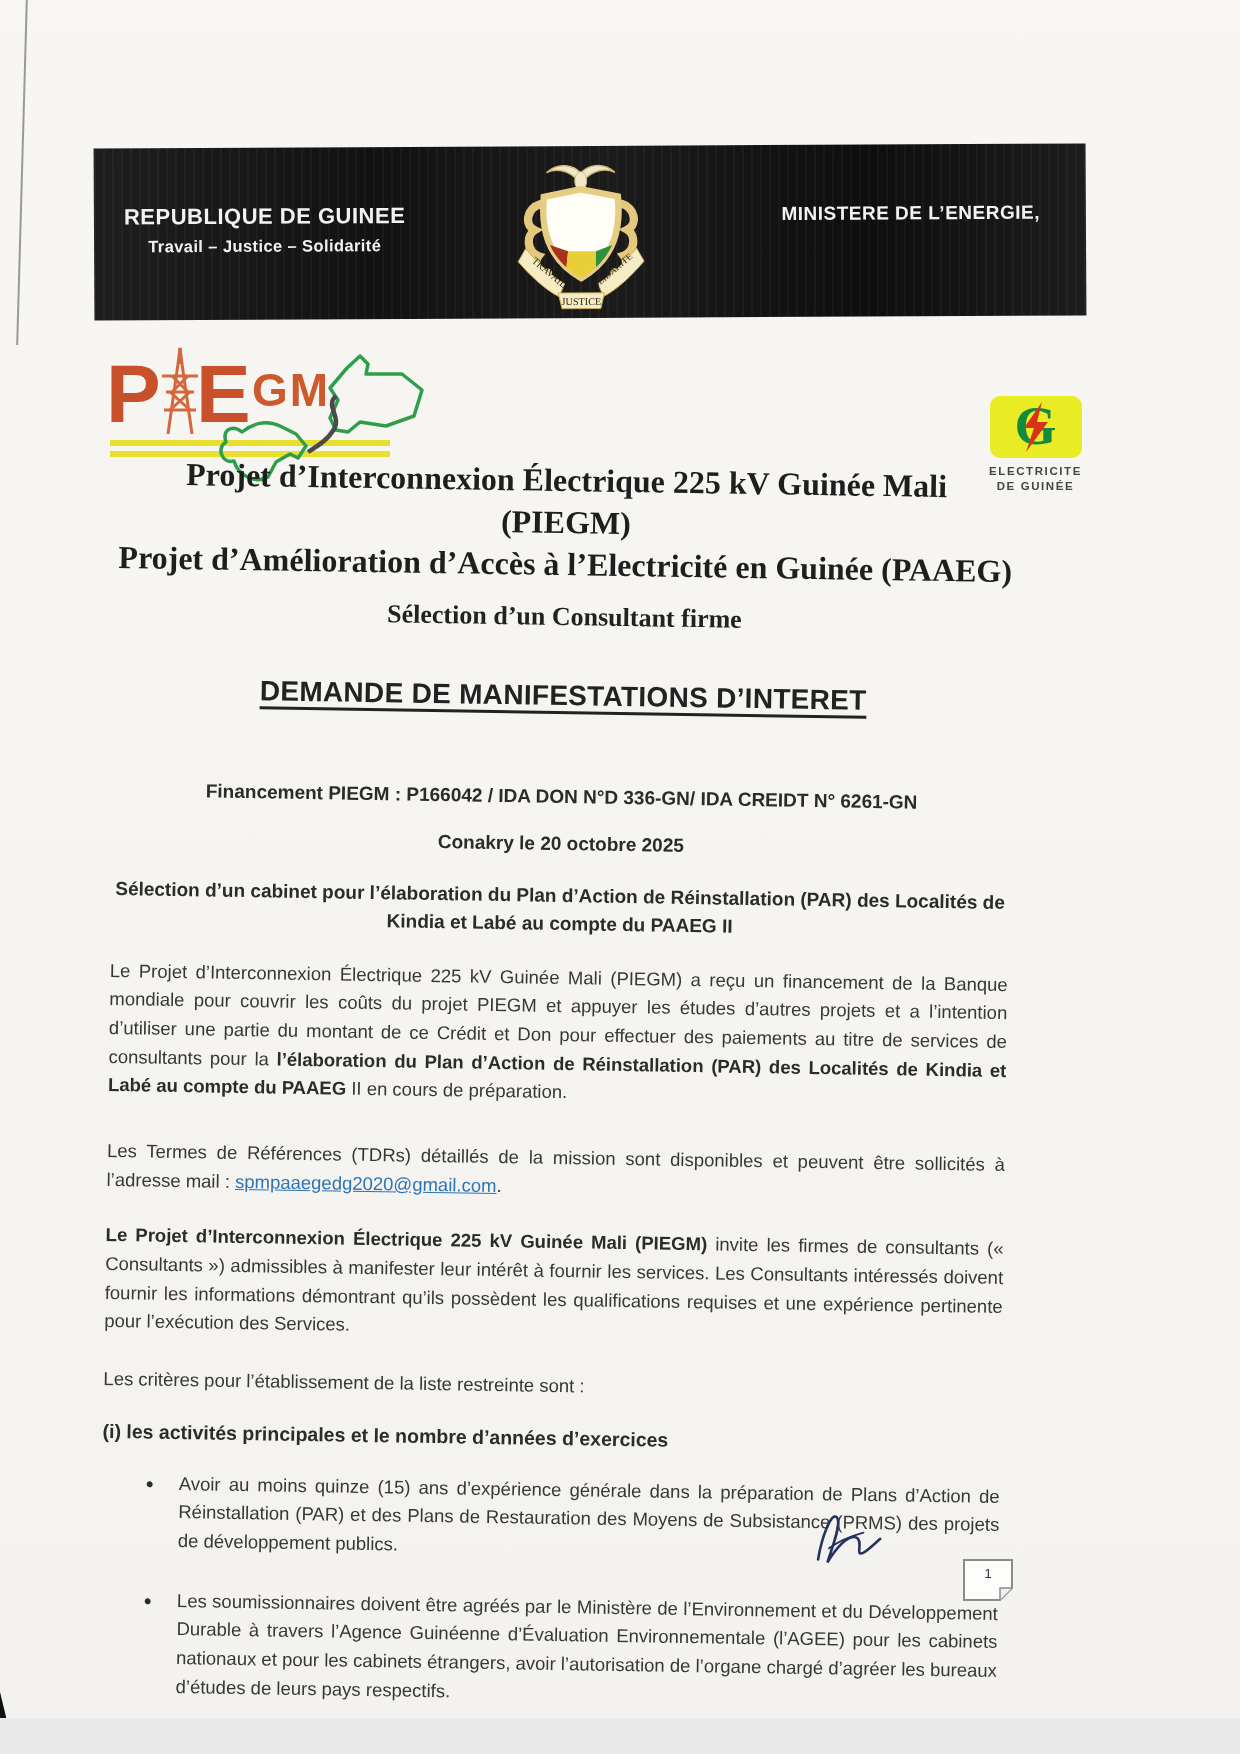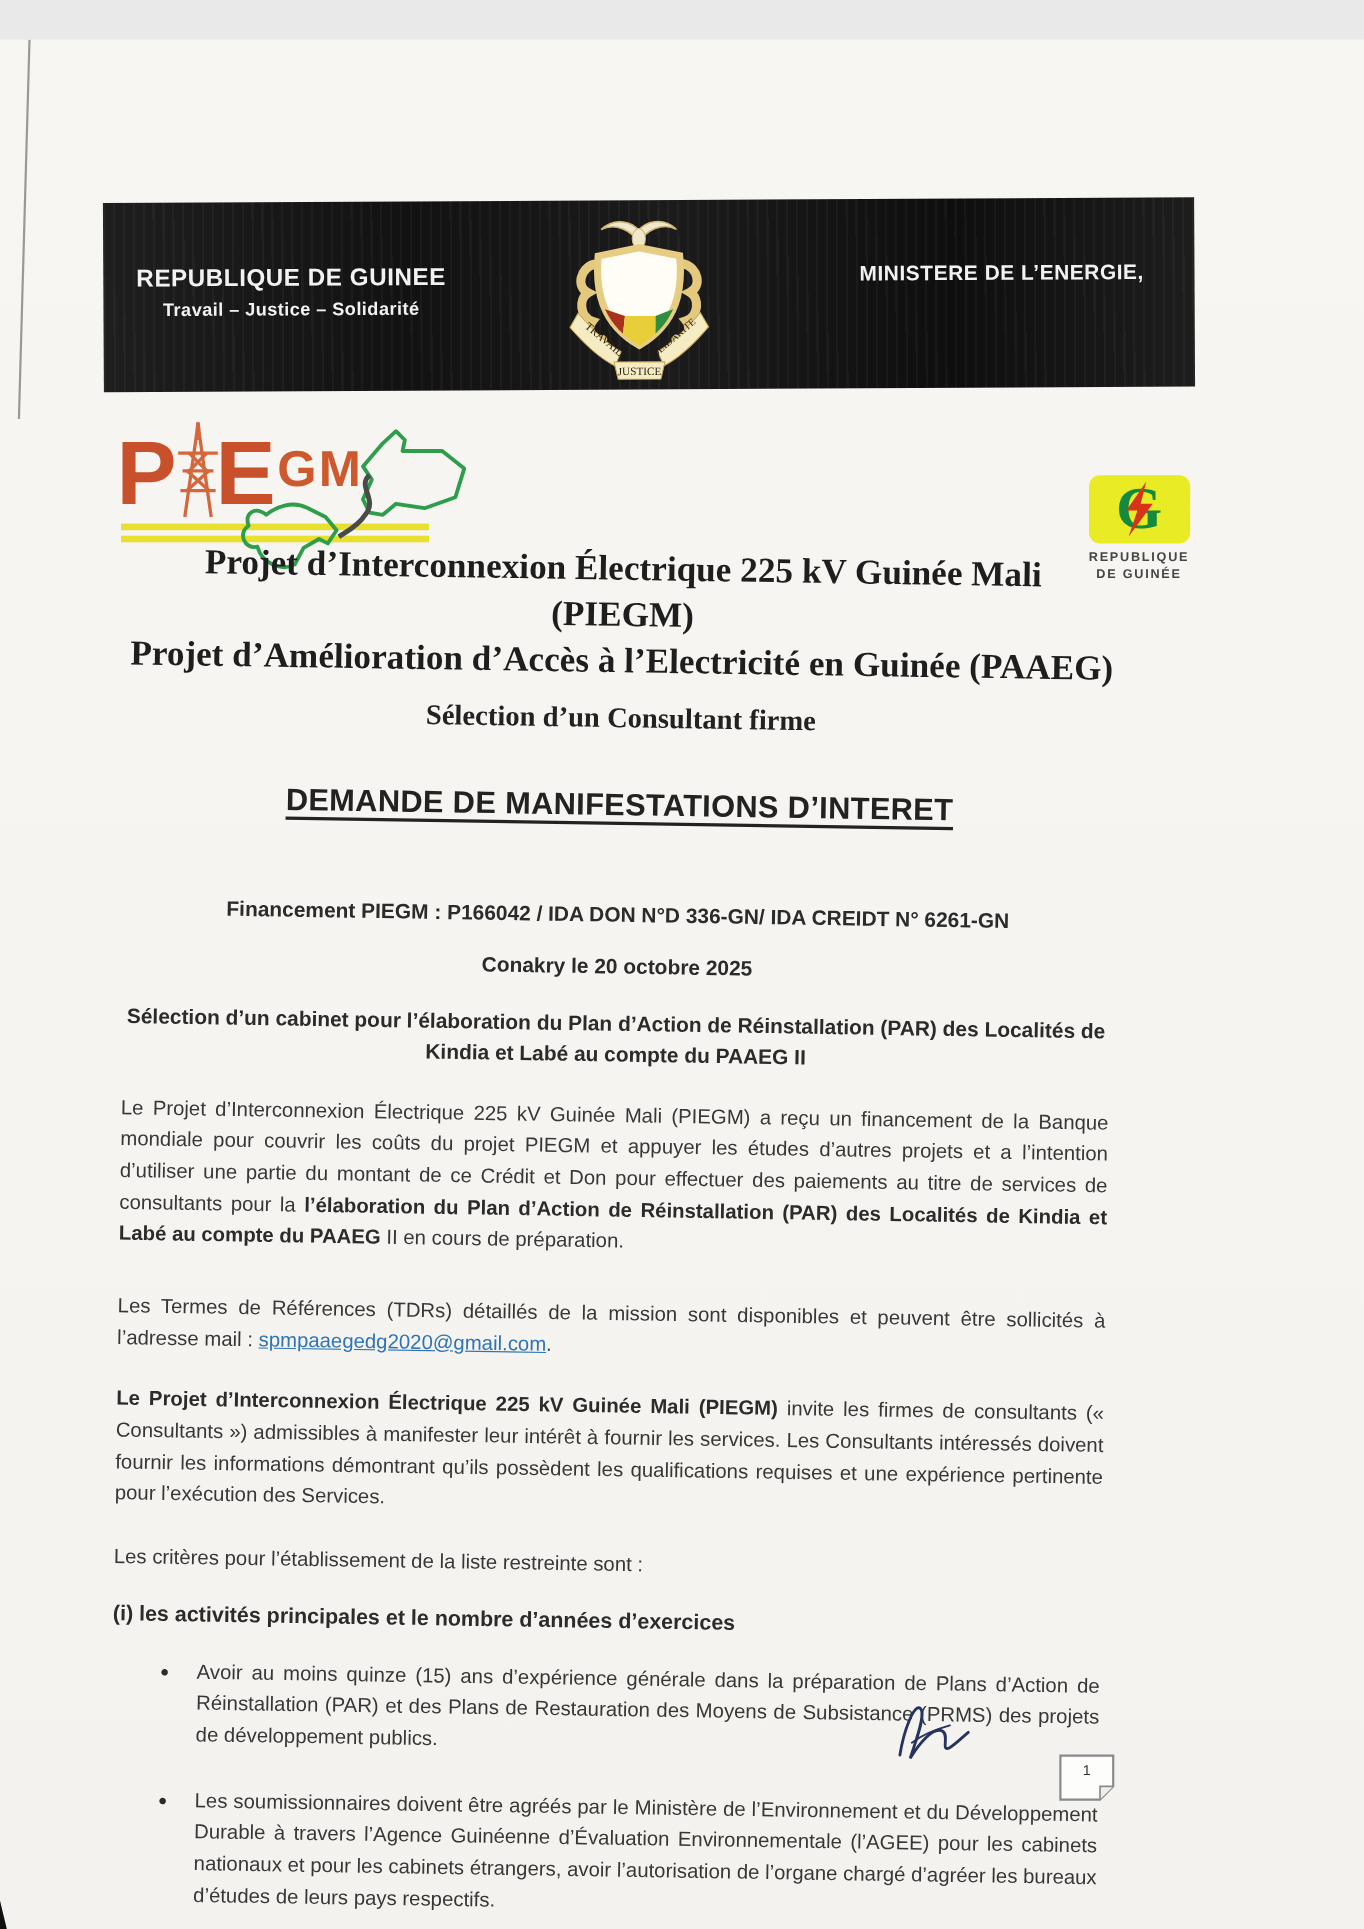--- a/index.html
+++ b/index.html
@@ -2,21 +2,20 @@
 <html><head>
 <meta charset="utf-8">
 <style>
   * { margin:0; padding:0; box-sizing:border-box; }
   html,body { width:1240px; height:1754px; }
   body { font-family:"Liberation Sans", sans-serif; background:#e9e9e9; }
   .page {
     position:absolute; left:0; top:0; width:1240px; height:1718px;
     background:linear-gradient(180deg,#f7f6f3 0%,#f5f4f1 55%,#f3f2ee 100%);
     overflow:hidden;
-    margin-top:36px;
   }
 
   
   .artifact { position:absolute; }
   .art-line-topleft { left:21px; top:0; width:2px; height:345px; background:#4d4d4d; transform:rotate(1.6deg); opacity:.55; }
   .art-corner-bottomleft { left:0; top:1692px; width:15px; height:62px; background:#101010; clip-path:polygon(0 0,100% 100%,0 100%); }
   .art-line-bottom { left:163px; top:1742px; width:527px; height:3px; background:#161616; transform:rotate(.15deg); }
 
   
   .banner {
@@ -139,21 +138,21 @@
   </svg>
 
   <div class="logo-edg">
     <div class="edg-box">
       <div class="edg-g">G</div>
       <svg class="edg-bolt" viewBox="0 0 92 62">
         <polygon points="52,6 34,32 44,32 36,56 58,26 47,26" fill="#d63318"></polygon>
       </svg>
     </div>
     <div class="edg-text">
-      <div>REPUBLIQUE</div>
+      <div>ELECTRICITE</div>
       <div>DE GUINÉE</div>
     </div>
   </div>
 
   <div class="content">
     <div class="title-main">Projet d’Interconnexion Électrique 225 kV Guinée Mali (PIEGM)</div>
     <div class="title-main">Projet d’Amélioration d’Accès à l’Electricité en Guinée (PAAEG)</div>
     <div class="title-sub">Sélection d’un Consultant firme</div>
     <div class="doc-heading">DEMANDE DE MANIFESTATIONS D’INTERET</div>
 

